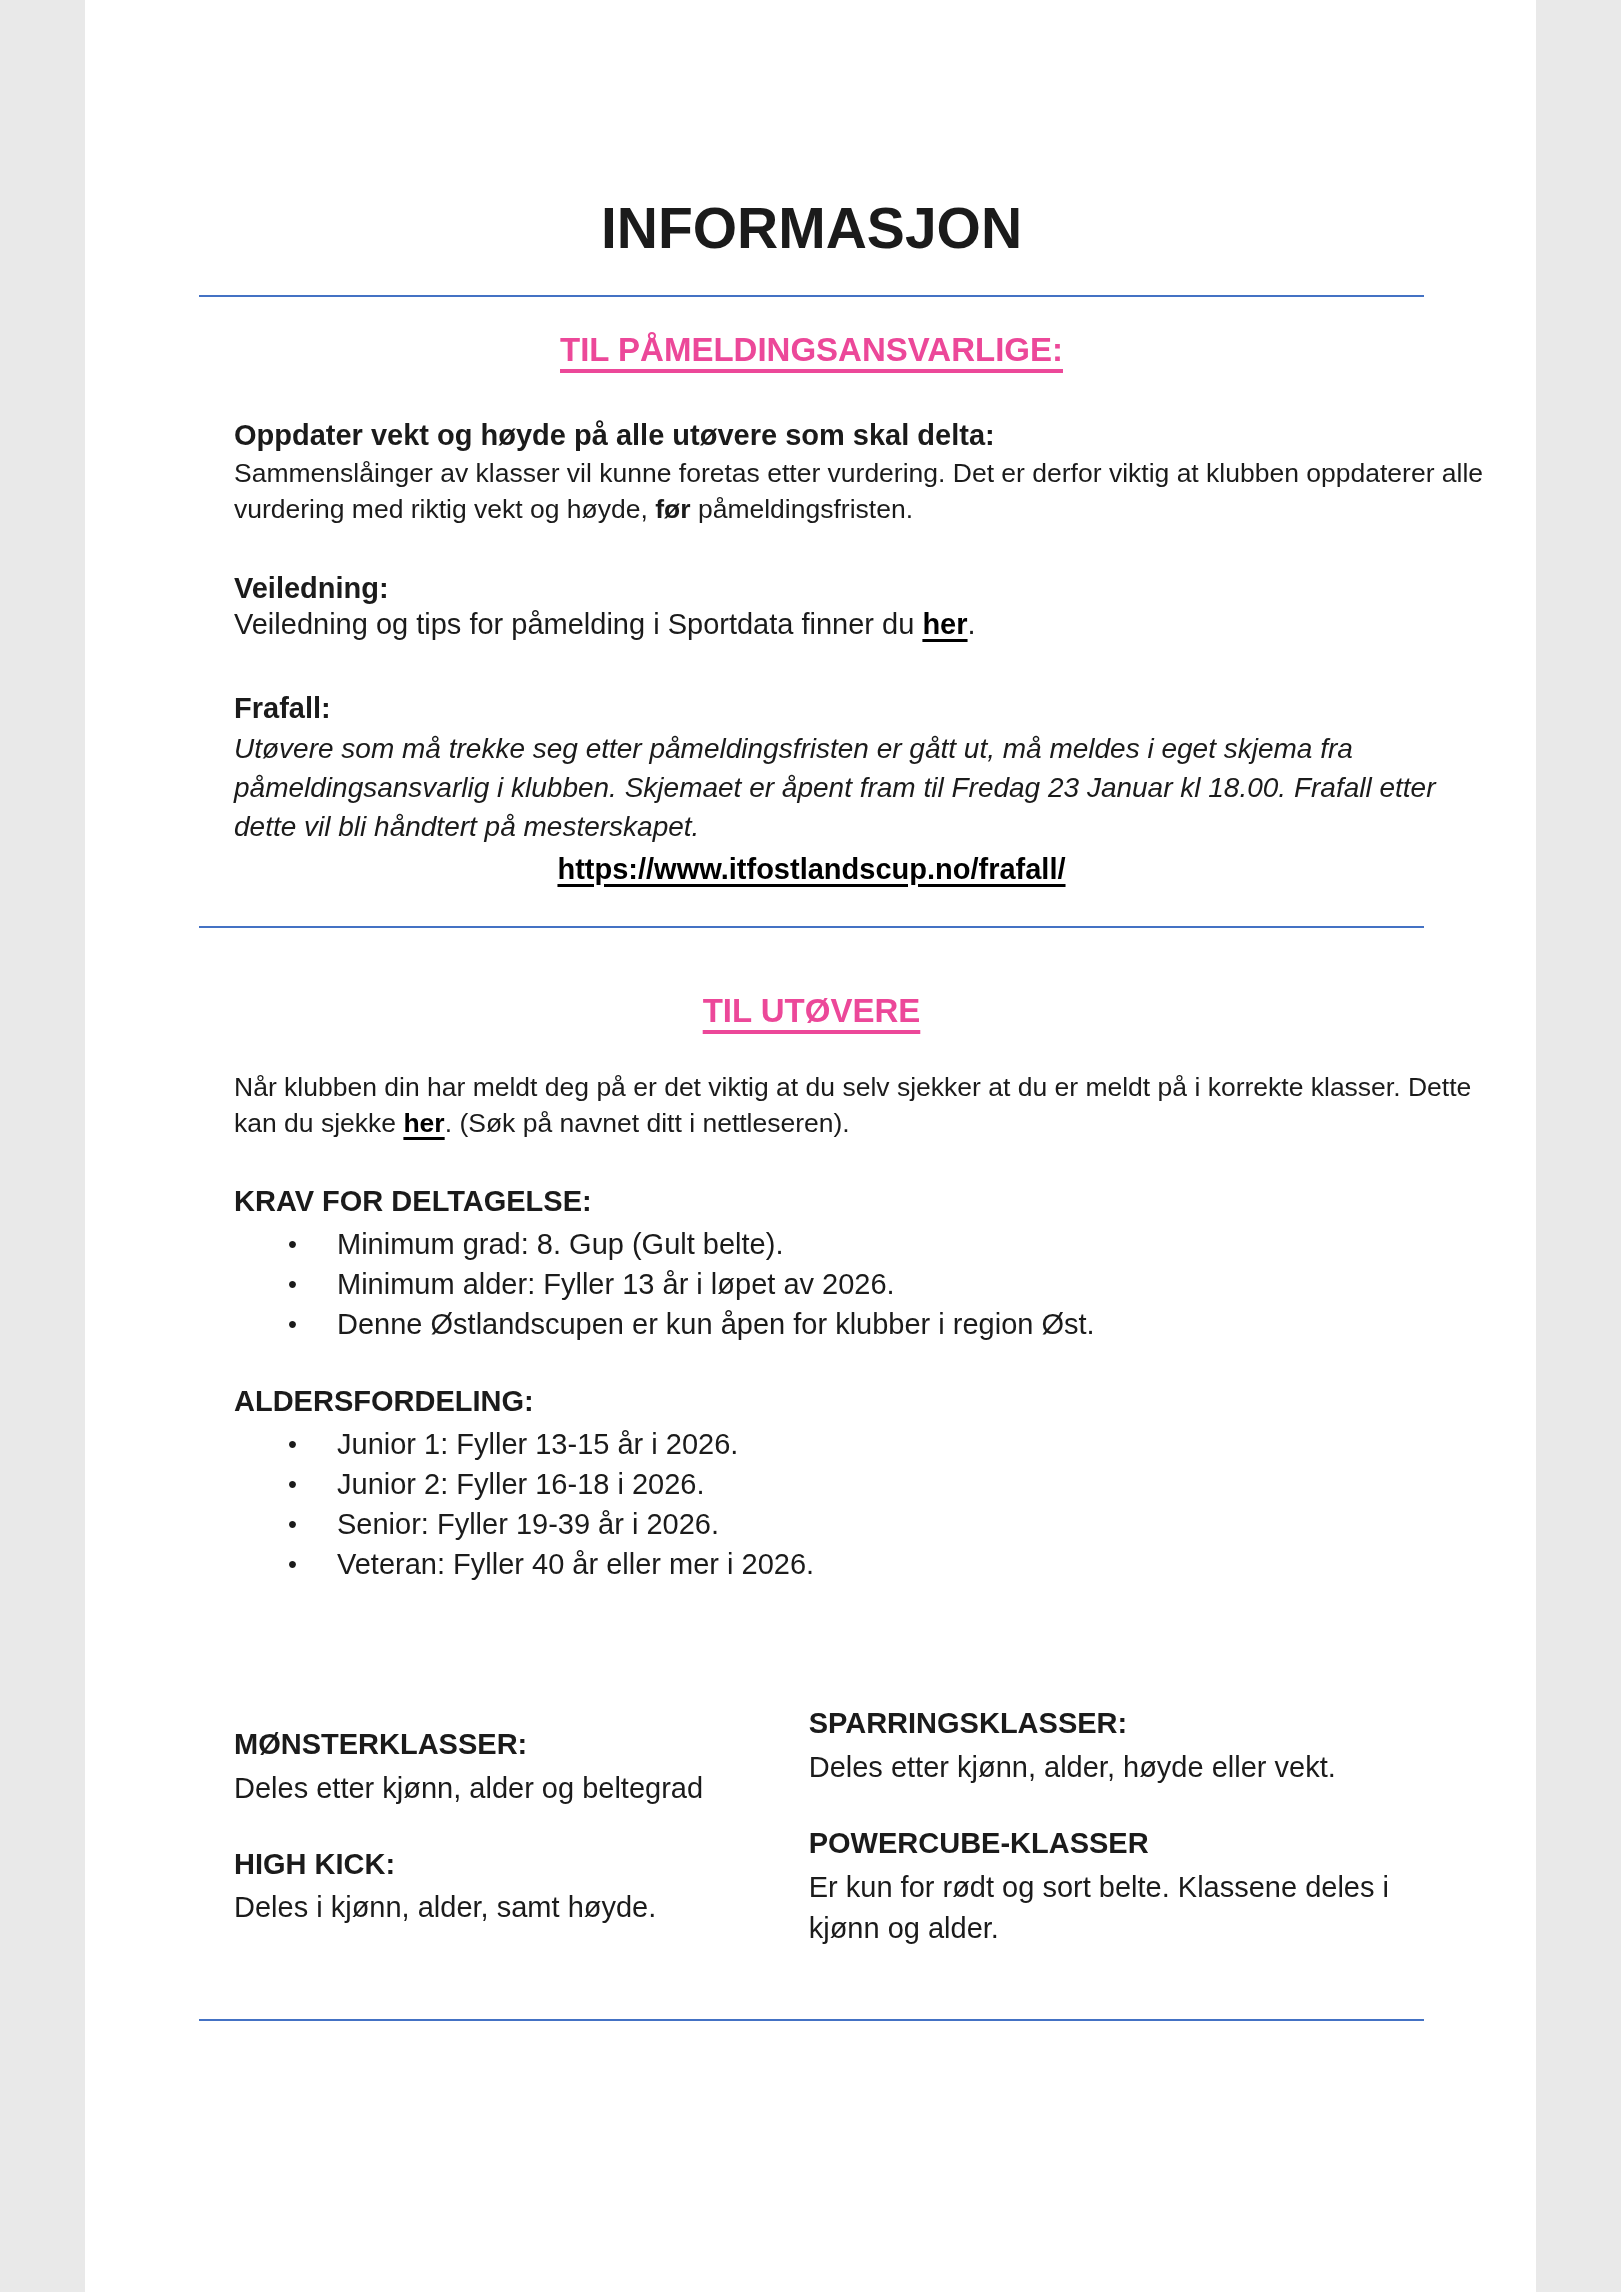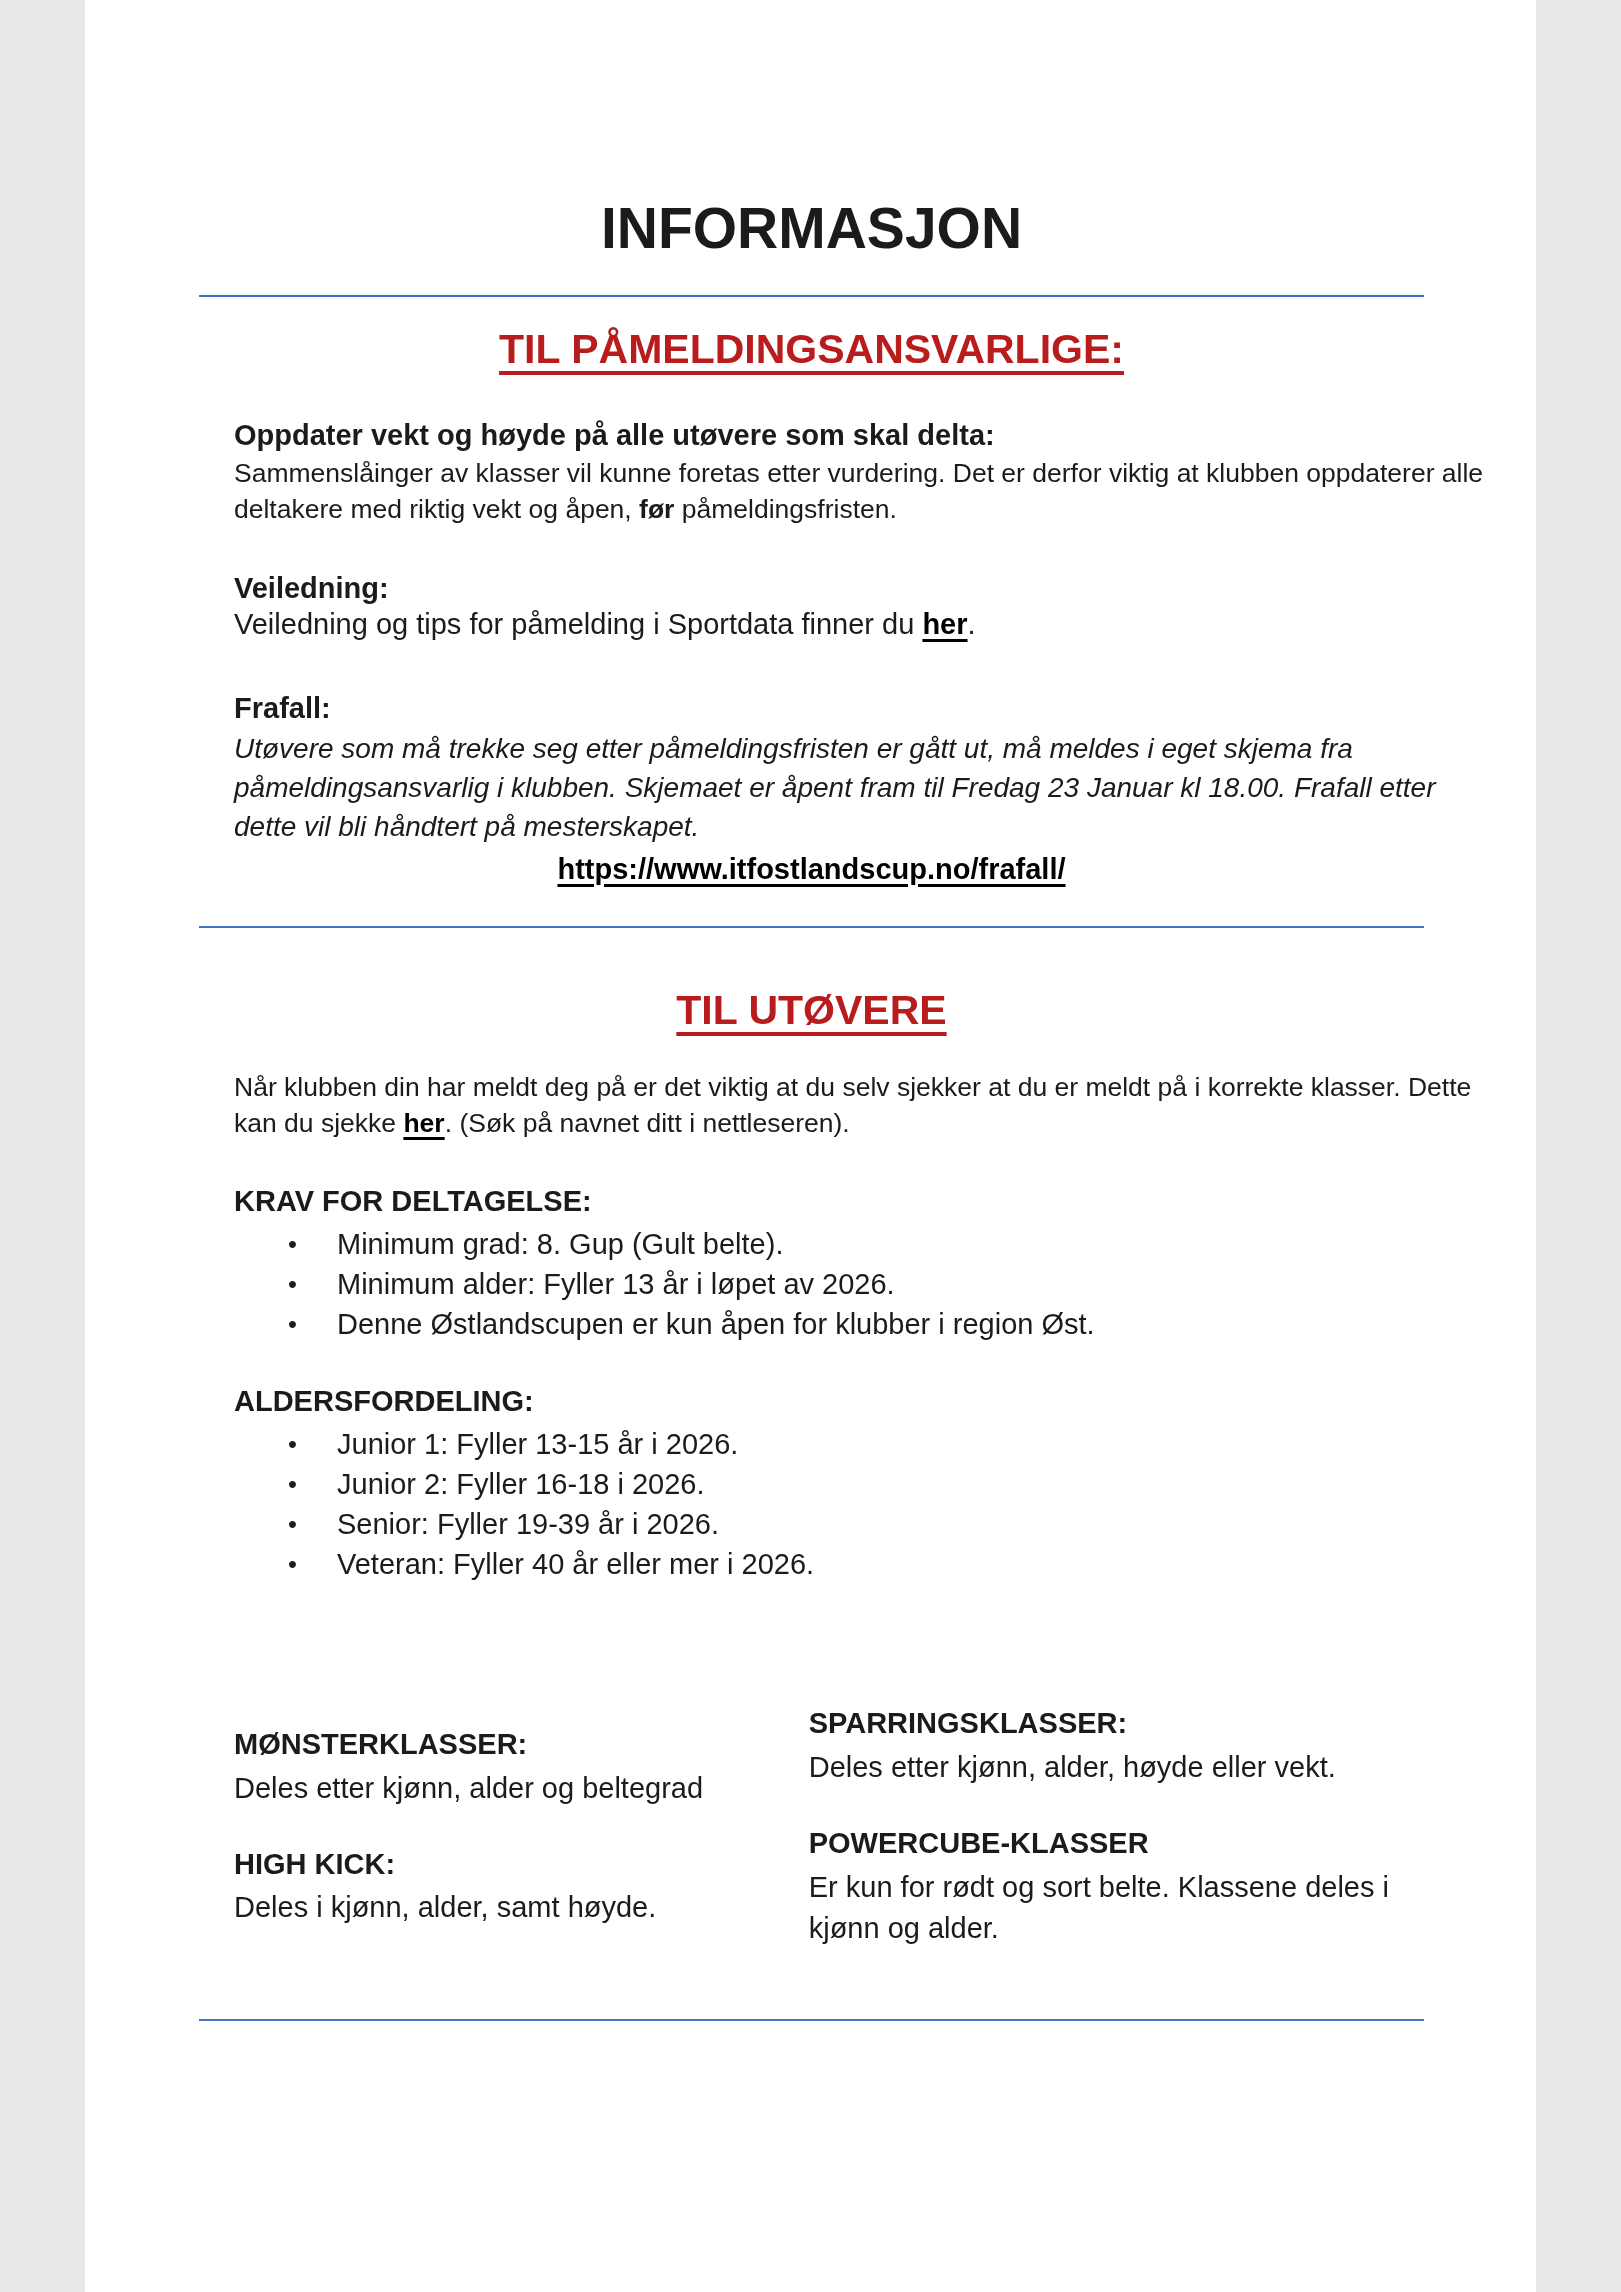--- a/index.html
+++ b/index.html
@@ -26,28 +26,28 @@
   .rule {
     height: 0;
     border-top: 2.9px solid #4472C4;
     margin: 32px -35px 0;
   }
   .rule.rule-2 { margin-top: 37px; }
   .rule.rule-3 { margin-top: 22.5px; }
 
   h2.sec-head {
     margin: 29px 0 0;
-    font-size: 41px;
+    font-size: 33px;
     line-height: 47px;
     font-weight: 700;
     text-align: center;
     text-decoration: underline;
     text-decoration-thickness: 3.9px;
     text-underline-offset: 7.8px;
-    color: #b91c1c;
+    color: #ec4899;
   }
   h2.sec-head.utover { margin-top: 59px; }
 
   .p-head {
     margin: 44px 0 0;
     font-size: 29px;
     line-height: 36px;
     font-weight: 700;
     white-space: nowrap;
   }
@@ -119,21 +119,21 @@
 
     <h1 class="doc-title">INFORMASJON</h1>
 
     <div class="rule rule-1"></div>
 
     <h2 class="sec-head">TIL PÅMELDINGSANSVARLIGE:</h2>
 
     <p class="p-head">Oppdater vekt og høyde på alle utøvere som skal delta:</p>
     <p class="para p-update">
       <span class="line">Sammenslåinger av klasser vil kunne foretas etter vurdering. Det er derfor viktig at klubben oppdaterer alle</span>
-      <span class="line"><span>deltakere med riktig vekt og åpen, </span><span class="bold">før</span><span> påmeldingsfristen.</span></span>
+      <span class="line"><span>vurdering med riktig vekt og høyde, </span><span class="bold">før</span><span> påmeldingsfristen.</span></span>
     </p>
 
     <p class="p-head veiledning">Veiledning:</p>
     <p class="para p-veil">
       <span class="line"><span>Veiledning og tips for påmelding i Sportdata finner du </span><a class="doclink">her</a><span>.</span></span>
     </p>
 
     <p class="p-head frafall">Frafall:</p>
     <p class="para p-frafall">
       <span class="line">Utøvere som må trekke seg etter påmeldingsfristen er gått ut, må meldes i eget skjema fra</span>

